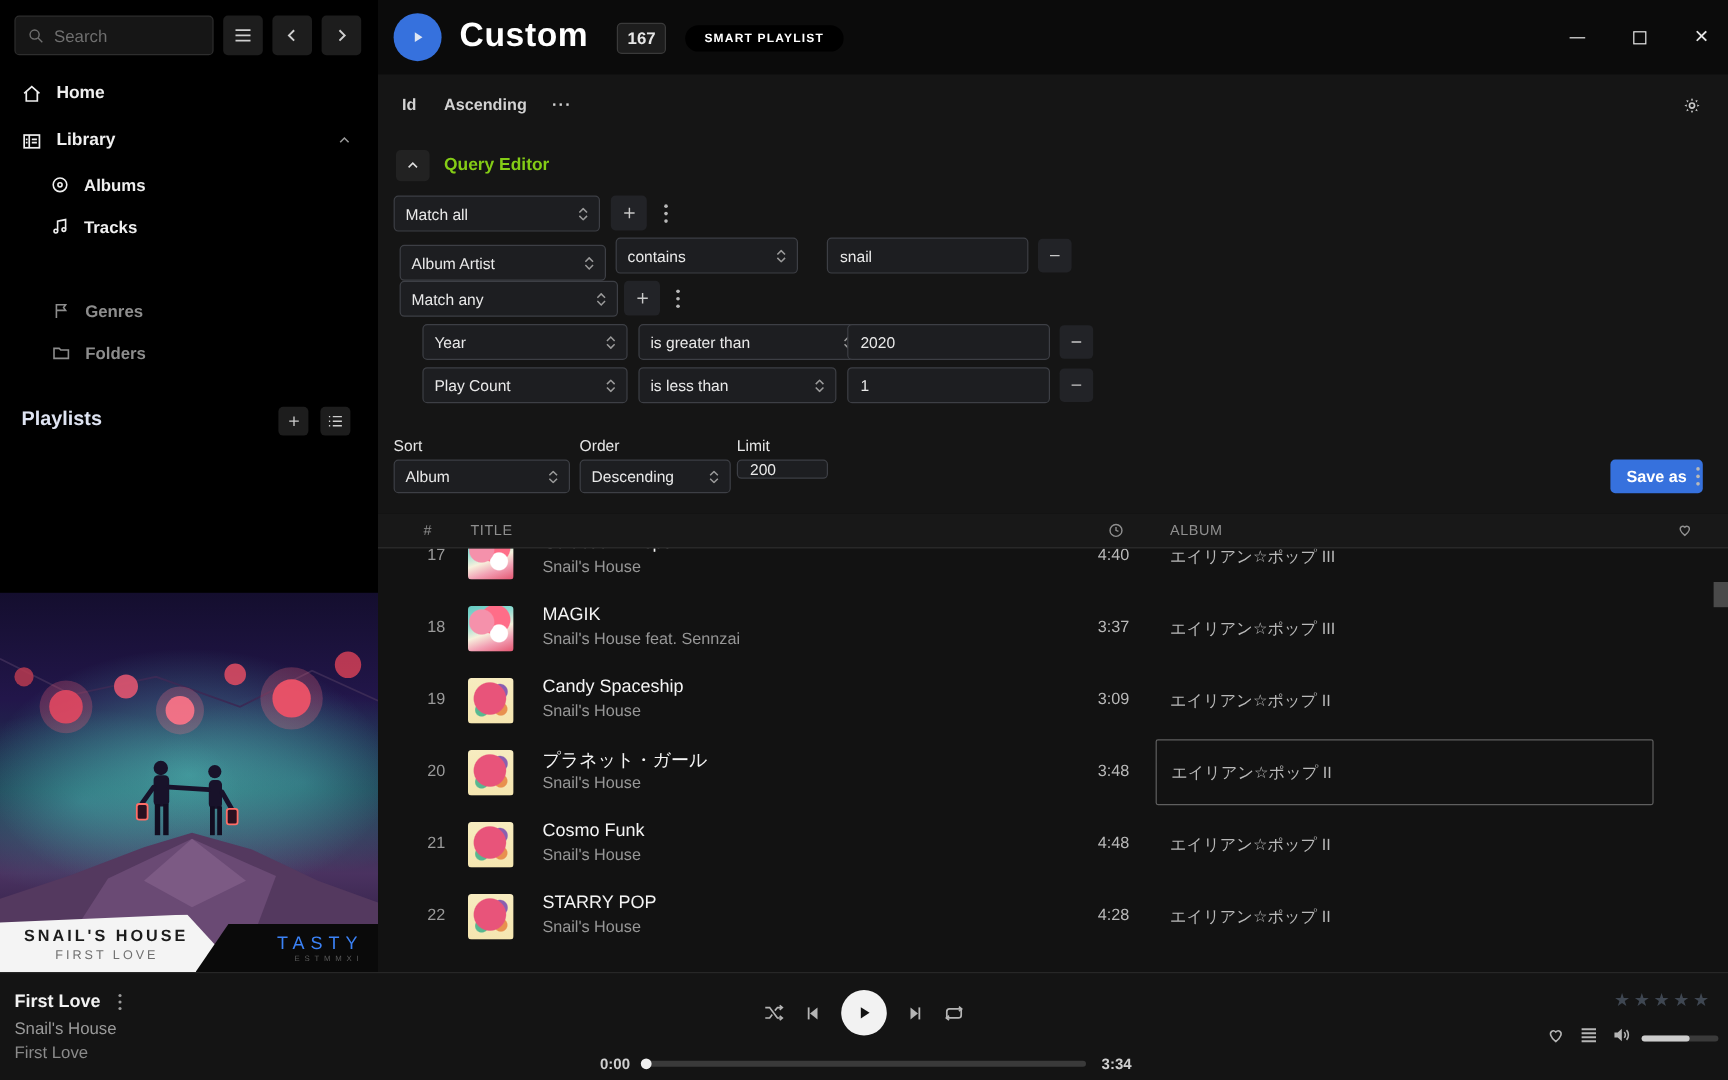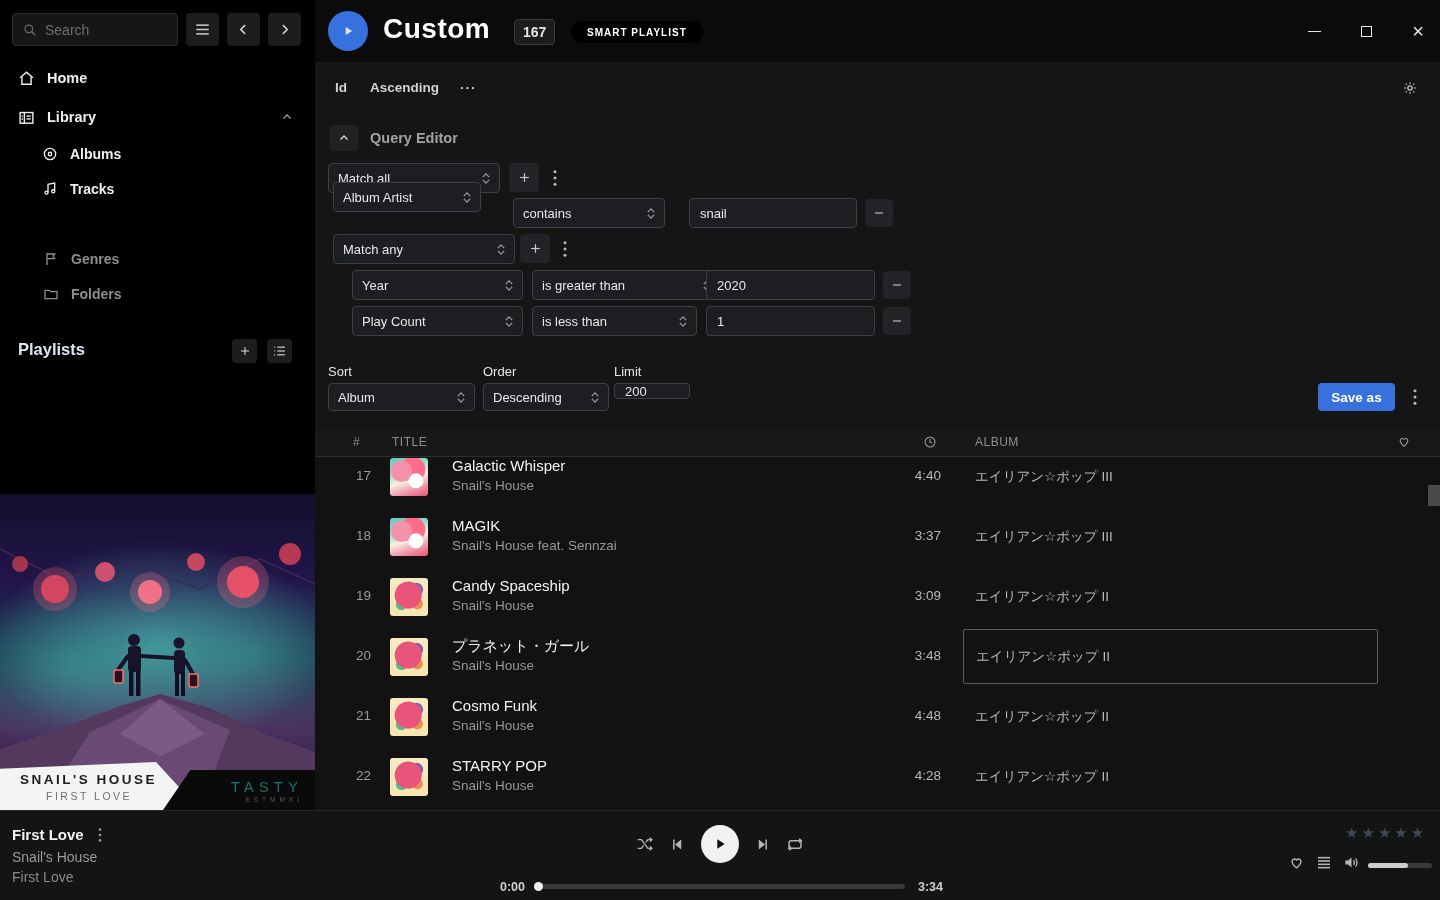--- a/index.html
+++ b/index.html
@@ -35,21 +35,21 @@
       radial-gradient(ellipse 240px 150px at 50% 48%, rgba(96,226,213,0.50), rgba(96,226,213,0) 70%),
       radial-gradient(ellipse 190px 110px at 22% 55%, rgba(70,190,190,0.35), rgba(70,190,190,0) 70%),
       radial-gradient(ellipse 190px 110px at 80% 50%, rgba(70,190,190,0.30), rgba(70,190,190,0) 70%),
       linear-gradient(180deg,#140e2e 0%,#22164a 28%,#1d3a4e 52%,#4a3260 74%,#35224a 88%,#241634 100%); }
   .cover-banner-white { position:absolute; left:0; bottom:0; width:200px; height:48px; background:#f4f4f4;
     clip-path:polygon(0 14%, 78% 0, 100% 100%, 0 100%); padding:10px 0 0 20px; z-index:3; }
   .cover-banner-white .l1 { color:#1c1c1c; font-weight:700; letter-spacing:2.5px; font-size:13.5px; }
   .cover-banner-white .l2 { color:#6f6f6f; letter-spacing:2.5px; font-size:10.5px; margin-top:3px; padding-left:26px; }
   .cover-banner-black { position:absolute; right:0; bottom:0; width:152px; height:40px; background:#0a0a0a;
     clip-path:polygon(18% 0, 100% 0, 100% 100%, 0 100%); text-align:right; padding:8px 12px 0 0; z-index:4; }
-  .cover-banner-black .t1 { color:#0f766e; font-size:15px; letter-spacing:5px; font-weight:400; }
+  .cover-banner-black .t1 { color:#3b82f6; font-size:15px; letter-spacing:5px; font-weight:400; }
   .cover-banner-black .t2 { color:#5a5a5a; font-size:6.5px; letter-spacing:4px; margin-top:1px; }
 
   
   #main { position:absolute; left:315px; top:0; width:1125px; height:810px; background:#151515; }
   #header-strip { position:absolute; left:0; top:0; width:1125px; height:62px; background:#0b0b0b; }
   .play-circle { position:absolute; left:13px; top:11px; width:40px; height:40px; border-radius:50%;
     background:var(--accent,#3671dd); display:flex; align-items:center; justify-content:center; cursor:pointer; }
   .page-title { position:absolute; left:68px; top:13px; color:#fff; font-size:28px; font-weight:800; letter-spacing:0.5px; }
   .count-badge { position:absolute; left:199px; top:19px; min-width:38px; height:26px; background:#1d1d1d;
     border:1px solid #3a3a3a; border-radius:4px; color:#e6e6e6; font-size:14px; font-weight:700;
@@ -59,40 +59,40 @@
   .win-controls { position:absolute; right:8px; top:0; height:62px; display:flex; align-items:center; gap:24px; color:#e8e8e8; }
   .win-btn { width:28px; height:28px; display:flex; align-items:center; justify-content:center; cursor:pointer; }
 
   #toolbar { position:absolute; left:0; top:62px; width:1125px; height:56px; }
   .tb-chip { position:absolute; top:18px; color:#d2d2d2; font-size:13.5px; font-weight:700; cursor:pointer; }
   .gear { position:absolute; right:22px; top:18px; color:#c8c8c8; cursor:pointer; }
 
   
   .qe-collapse { left:15px; top:125px; width:28px; height:26px; background:#222; border-radius:4px;
     display:flex; align-items:center; justify-content:center; color:#ddd; cursor:pointer; }
-  .qe-title { left:55px; top:130px; color:#a3a3a3; font-size:14.5px; font-weight:600; }
+  .qe-title { left:55px; top:130px; color:#84cc16; font-size:14.5px; font-weight:600; }
   .select { background:#1d1e21; border:1px solid #3d3f45; border-radius:4px; height:30px;
     display:flex; align-items:center; justify-content:space-between; padding:0 9px; color:#e9e9e9;
     font-size:13px; cursor:pointer; }
   .select .updown { color:#9a9a9a; display:flex; flex-direction:column; gap:1px; }
   .tinput { background:#1d1e21; border:1px solid #3d3f45; border-radius:4px; height:30px;
     display:flex; align-items:center; padding:0 10px; color:#e9e9e9; font-size:13px; }
   .icon-btn { background:#222327; border-radius:4px; display:flex; align-items:center; justify-content:center;
     color:#c9c9c9; cursor:pointer; }
   .ghost-btn { background:transparent; display:flex; align-items:center; justify-content:center; color:#b9b9b9; cursor:pointer; }
   .field-label { color:#e6e6e6; font-size:13px; }
   .save-btn { background:var(--accent,#3671dd); border-radius:4px; color:#fff; font-weight:700; font-size:13.5px;
-    display:flex; align-items:center; justify-content:center; cursor:pointer; }
+    display:flex; align-items:center; justify-content:center; cursor:pointer;margin-left:24px; }
 
   
   #table-zone { position:absolute; left:0; top:428px; width:1125px; height:382px; background:#121212; overflow:hidden; }
   #thead { position:absolute; left:0; top:0; width:1125px; height:29px; background:#181818;
     border-bottom:1px solid #2d2d2d; z-index:2; color:#8f8f8f; font-size:12px; letter-spacing:0.5px; }
   #thead .h { position:absolute; top:7px; }
-  #rows { position:absolute; left:0; top:19px; width:1125px; }
+  #rows { position:absolute; left:0; top:6px; width:1125px; }
   .trow { position:relative; height:60px; }
   .t-num { position:absolute; left:30px; top:21px; width:26px; text-align:right; color:#9a9a9a; font-size:13.5px; }
   .t-art { position:absolute; left:75px; top:11px; width:38px; height:38px; border-radius:3px; overflow:hidden; }
   .art-ap3 { background:
       radial-gradient(circle 10px at 30% 35%, #f591ab 0 10px, transparent 11px),
       radial-gradient(circle 7px at 68% 60%, #ffffff 0 7px, transparent 8px),
       radial-gradient(circle 12px at 60% 30%, #ff6d88 0 12px, transparent 13px),
       linear-gradient(160deg,#63c9c0 0%,#8fdcd2 30%,#f7f1dd 55%,#f2a0b4 75%,#e45570 100%); }
   .art-ap2 { background:
       radial-gradient(circle 13px at 48% 45%, #e8547a 0 13px, transparent 14px),
@@ -372,21 +372,21 @@
     <div class="abs ghost-btn" style="left:230px;top:163px;width:20px;height:29px">
       <span>
           <svg width="4" height="16" viewBox="0 0 4 18">
             <circle cx="2" cy="2" r="1.7" fill="currentColor"></circle>
             <circle cx="2" cy="9" r="1.7" fill="currentColor"></circle>
             <circle cx="2" cy="16" r="1.7" fill="currentColor"></circle>
           </svg>
         </span>
     </div>
 
-    <div class="abs select" style="left:18px;top:182px;width:148px">
+    <div class="abs select" style="left:18px;top:204px;width:172px">
       <span>Album Artist</span>
       <span class="updown">
           <svg width="8" height="5" viewBox="0 0 10 6" fill="none" stroke="currentColor" stroke-width="1.6">
             <polyline points="1,5 5,1 9,5"></polyline>
           </svg>
           <svg width="8" height="5" viewBox="0 0 10 6" fill="none" stroke="currentColor" stroke-width="1.6">
             <polyline points="1,1 5,5 9,1"></polyline>
           </svg>
         </span>
     </div>

